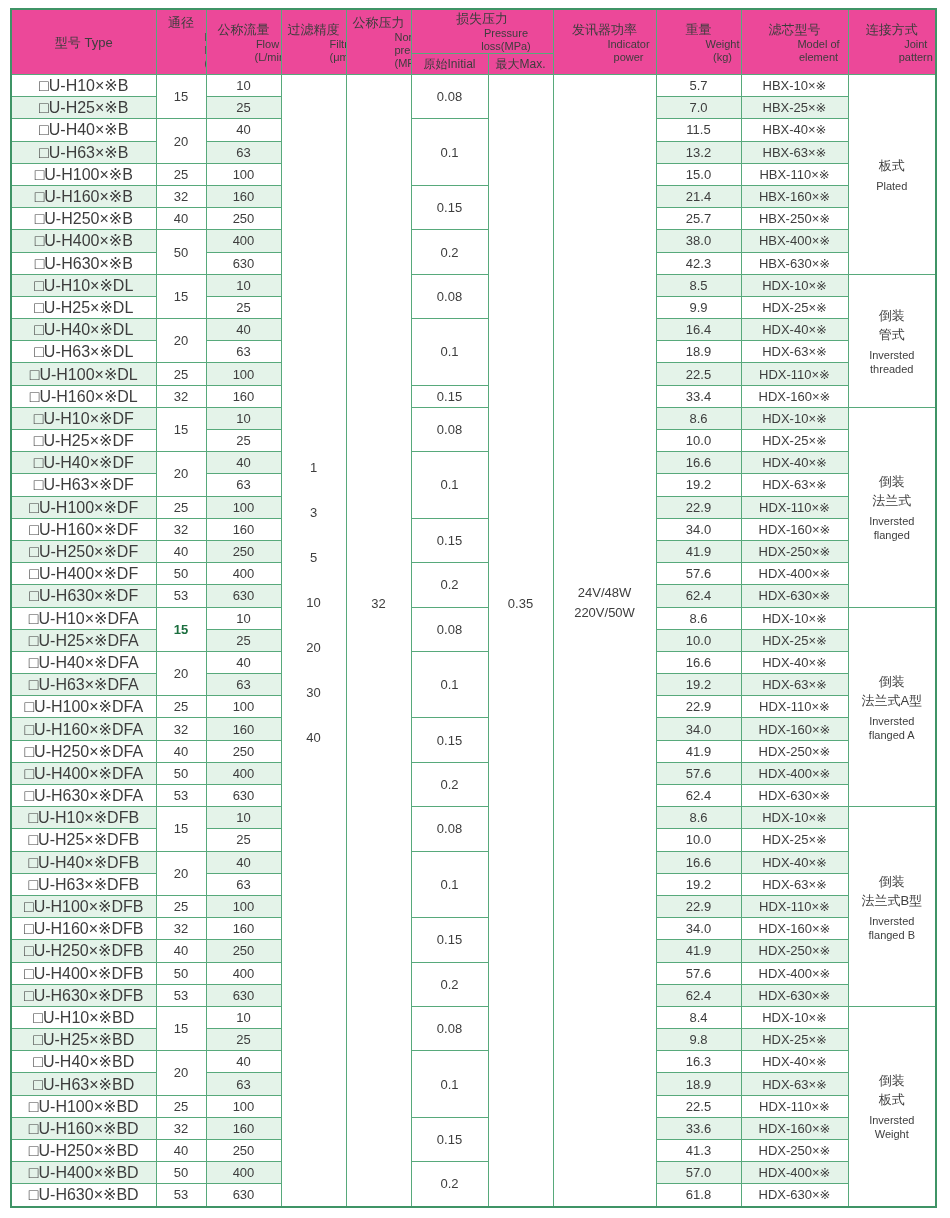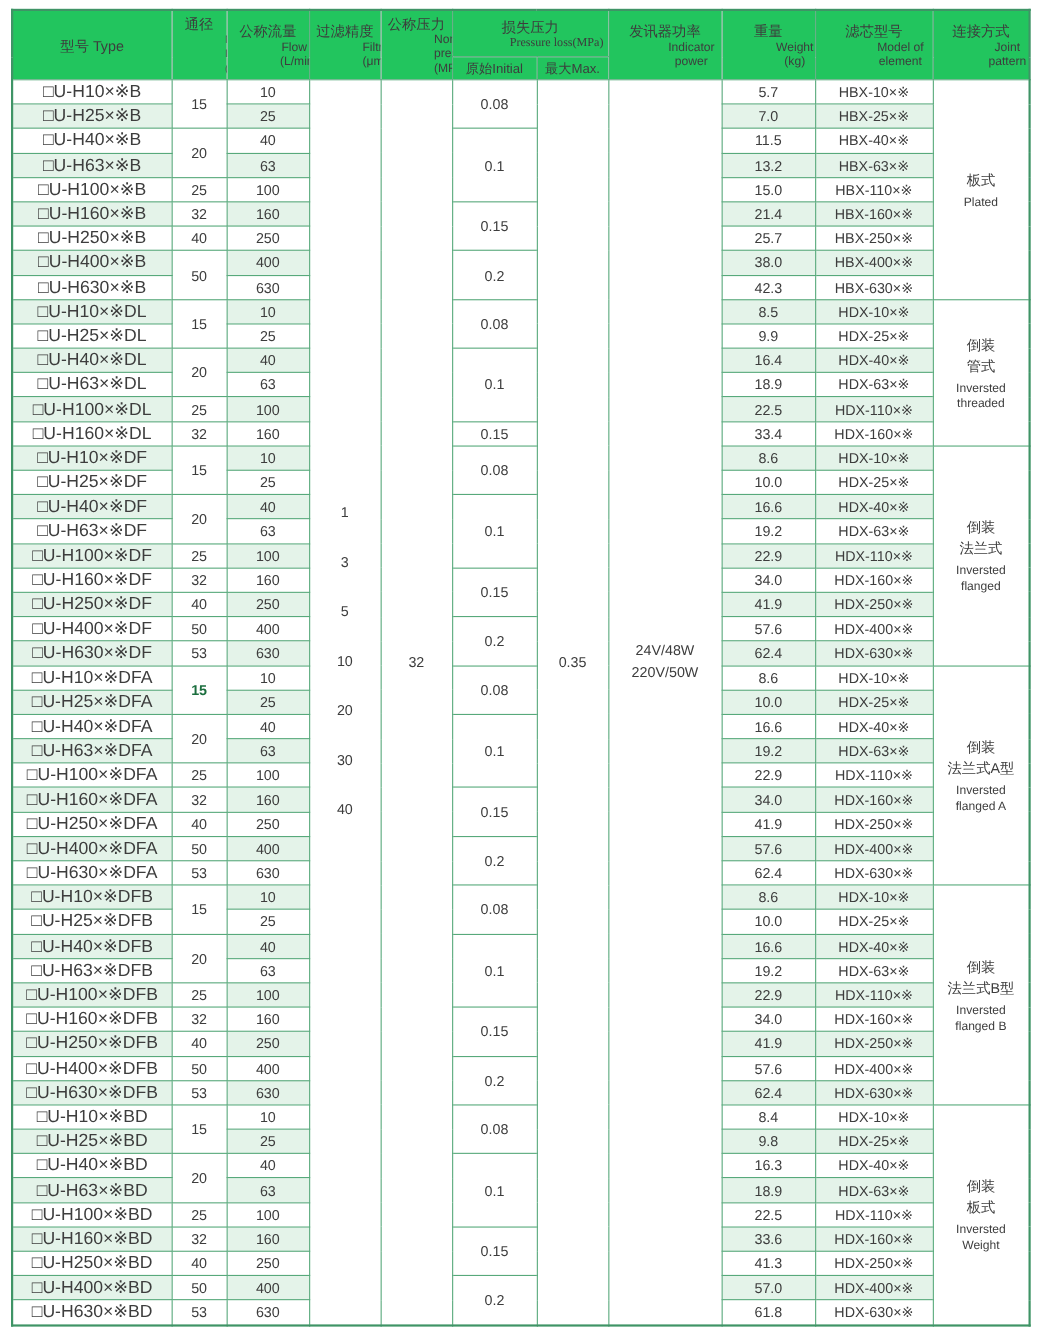--- a/index.html
+++ b/index.html
@@ -1,25 +1,25 @@
 <!DOCTYPE html>
 <html><head>
 <meta charset="utf-8">
 <style>
   html,body{margin:0;padding:0;background:#ffffff;}
   body{width:950px;height:1218px;font-family:"Liberation Sans","DejaVu Sans",sans-serif;}
   .page{padding:8px 0 0 10px;}
   table{border-collapse:collapse;table-layout:fixed;width:926px;border:2px solid #3f9466;}
   th,td{border:1px solid #57a97b;text-align:center;vertical-align:middle;color:#3d3d3d;padding:0;overflow:hidden;}
-  thead th{background:#22c55e;font-weight:normal;}
+  thead th{background:#ec4899;font-weight:normal;}
   .hrow2 th{height:20px;font-size:12px;}
   .zh{font-size:13px;line-height:17px;}
   .en{font-size:11px;line-height:13px;padding-left:48px;}
   .h-dia .en{font-size:10px;letter-spacing:-0.4px;}
-  .h-loss{height:41px;font-family:Liberation Serif, serif;}
+  .h-loss{height:41px;}
   td{height:21.2px;font-size:13px;line-height:15px;}
   .stripe{background:#e4f3e9;}
   .c-type{font-size:16px;}
   .hl{color:#1b6e3e;font-weight:bold;}
   .mid-shift{position:relative;top:-37px;}
   .filtr-stack{display:flex;flex-direction:column;gap:29px;align-items:center;}
   .filtr-stack div{line-height:16px;}
   .ind-stack div{line-height:20px;}
   .joint-zh{font-size:13px;line-height:19px;}
   .joint-en{font-size:11px;line-height:14px;}

